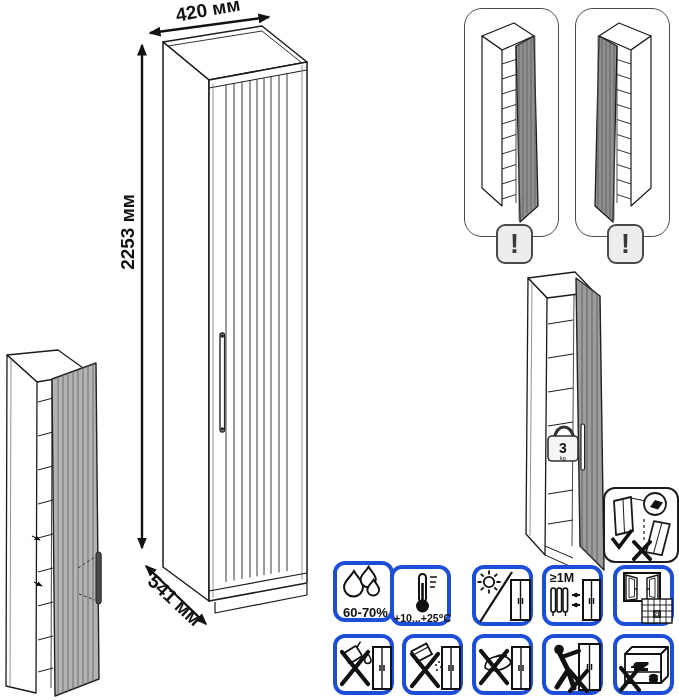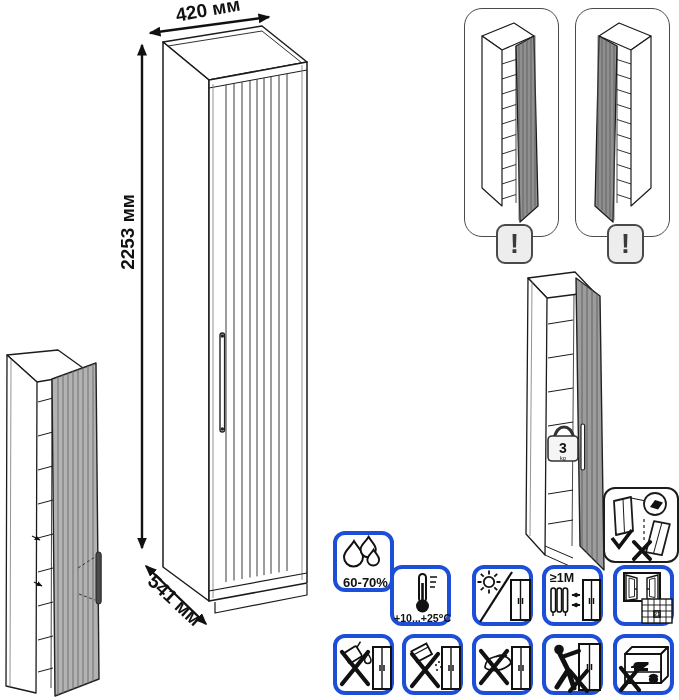--- a/index.html
+++ b/index.html
@@ -171,21 +171,21 @@
         <polygon points="43,34 59,32 61,64 45,66"></polygon>
         <line x1="51" y1="33" x2="52.5" y2="65" stroke-width="1"></line>
       </g>
       <line x1="39" y1="30" x2="39" y2="52" stroke-width="1.2" stroke-dasharray="3 3"></line>
     </g>
     <path d="M7 49 l7 9 l13 -17" fill="none" stroke="#111" stroke-width="3.6"></path>
     <path d="M29 53 L45 70 M45 53 L29 70" stroke="#111" stroke-width="4" stroke-linecap="round"></path>
   </svg>
 </div>
 
-<div class="cell" style="left:333px;top:531px">
+<div class="cell" style="left:333px;top:561px">
   <svg width="57" height="57" viewBox="0 0 57 57">
     <g fill="#fff" stroke="#111">
       <path d="M17 6 C21 13 26 16 26 22 A9.5 9.5 0 1 1 7 22 C7 16 13 13 17 6 Z" stroke-width="2"></path>
       <path d="M17 6 C21 13 26 16 26 22 A9.5 9.5 0 1 1 7 22 C7 16 13 13 17 6 Z" transform="translate(18,-3) scale(0.8)" stroke-width="2.4"></path>
       <path d="M17 6 C21 13 26 16 26 22 A9.5 9.5 0 1 1 7 22 C7 16 13 13 17 6 Z" transform="translate(26,11) scale(0.62)" stroke-width="3"></path>
     </g>
     <text x="28.5" y="52" text-anchor="middle" font-size="13" font-weight="bold">60-70%</text>
   </svg>
 </div>
 <div class="cell" style="left:390px;top:565px">

